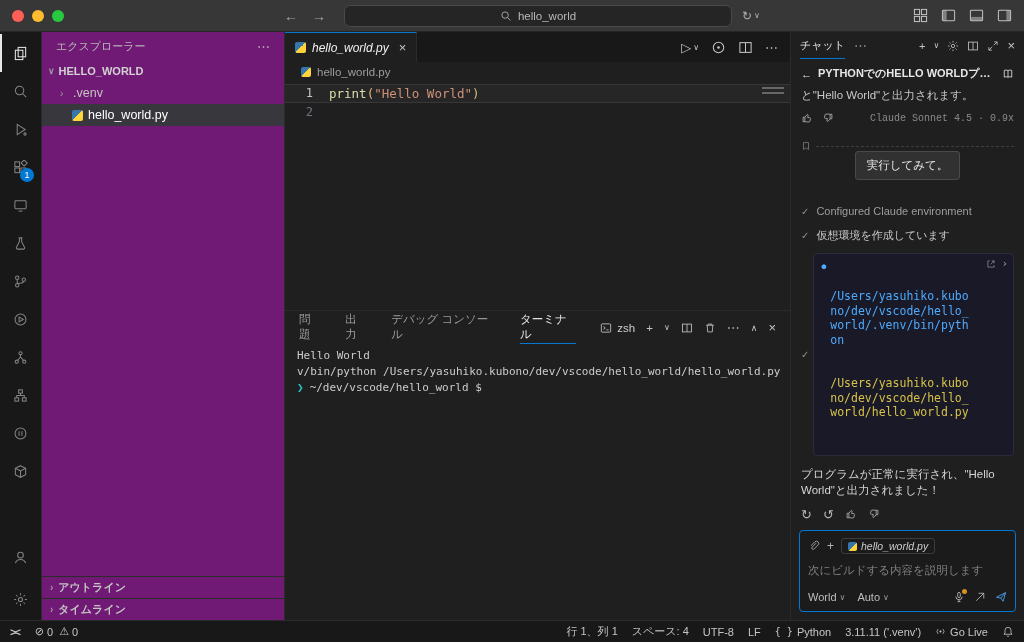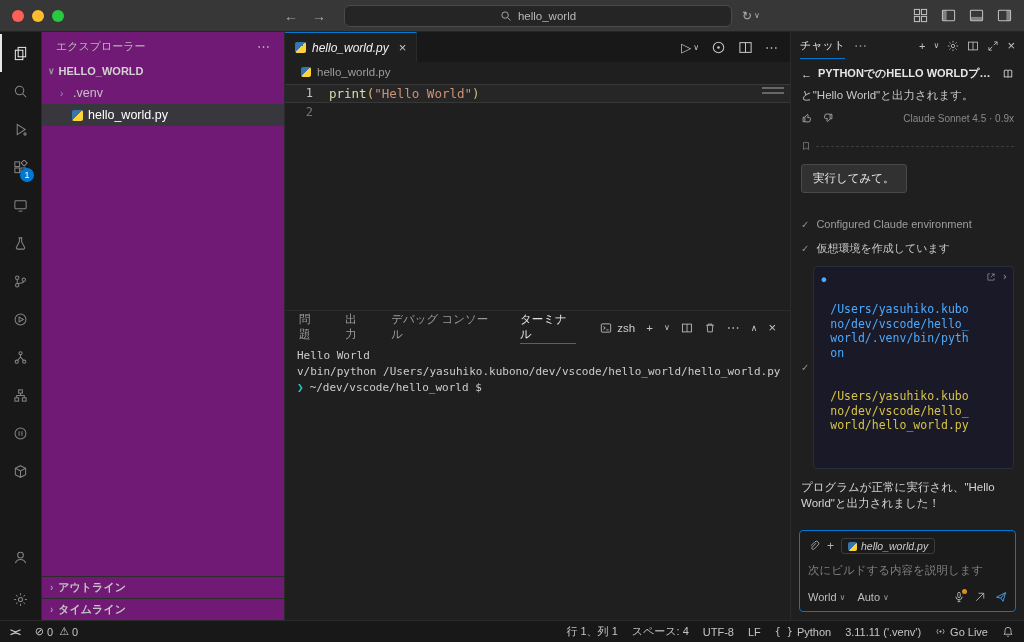--- a/index.html
+++ b/index.html
@@ -95,24 +95,24 @@
   .chat { width:234px; background:#1f1f1f; border-left:1px solid #2b2b2b; display:flex; flex-direction:column; }
   .chat-header { height:27px; display:flex; align-items:center; gap:9px; padding:0 9px;
     font-size:11px; color:#9d9d9d; flex:none; }
   .chat-tab { height:100%; display:flex; align-items:center; color:#e7e7e7; border-bottom:1px solid #0078d4; }
   .chat-hicons { margin-left:auto; display:flex; align-items:center; gap:8px; color:#c5c5c5; }
   .chat-body { flex:1; padding:7px 10px 0 10px; font-size:11.5px; overflow:hidden; }
   .chat-title { display:flex; align-items:center; gap:6px; font-size:11px; font-weight:bold; color:#e7e7e7; }
   .chat-title .ttl { flex:1; white-space:nowrap; overflow:hidden; text-overflow:ellipsis; }
   .scrolled { margin-top:7px; color:#c8c8c8; line-height:15px; }
   .fb-row { display:flex; align-items:center; gap:9px; margin-top:9px; color:#b4b4b4; }
-  .model-lbl { margin-left:auto; font-size:10px; color:#8a8a8a; }
+  .model-lbl { margin-left:auto; font-size:10px; color:#8a8a8a;font-family:Liberation Mono, monospace; }
   .sep-row { display:flex; align-items:center; gap:5px; margin-top:17px; color:#8a8a8a; }
   .sep-row .dash { flex:1; border-top:1px dashed #3e3e3e; }
-  .runbtn-row { display:flex; justify-content:flex-start; margin-top:13px; }
+  .runbtn-row { display:flex; justify-content:center; }
   .runbtn { background:#313131; border:1px solid #4a4a4a; border-radius:3px; color:#e7e7e7;
     padding:6px 11px; font-size:11.5px; }
   .steps { margin-top:25px; display:flex; flex-direction:column; gap:11px; font-size:11px; }
   .step { display:flex; align-items:center; gap:7px; color:#9d9d9d; }
   .step.bright { color:#c8c8c8; }
   .chk { color:#8f8f8f; font-size:10px; }
   .exec-row { display:flex; align-items:center; gap:4px; margin-top:10px; }
   .codeblock { flex:1; background:#191928; border:1px solid #2b2b3e; border-radius:4px;
     padding:6px 6px 6px 7px; position:relative; font-size:11.5px; line-height:14.5px; }
   .cb-actions { position:absolute; top:3px; right:5px; display:flex; align-items:center; gap:5px; color:#9d9d9d; }

